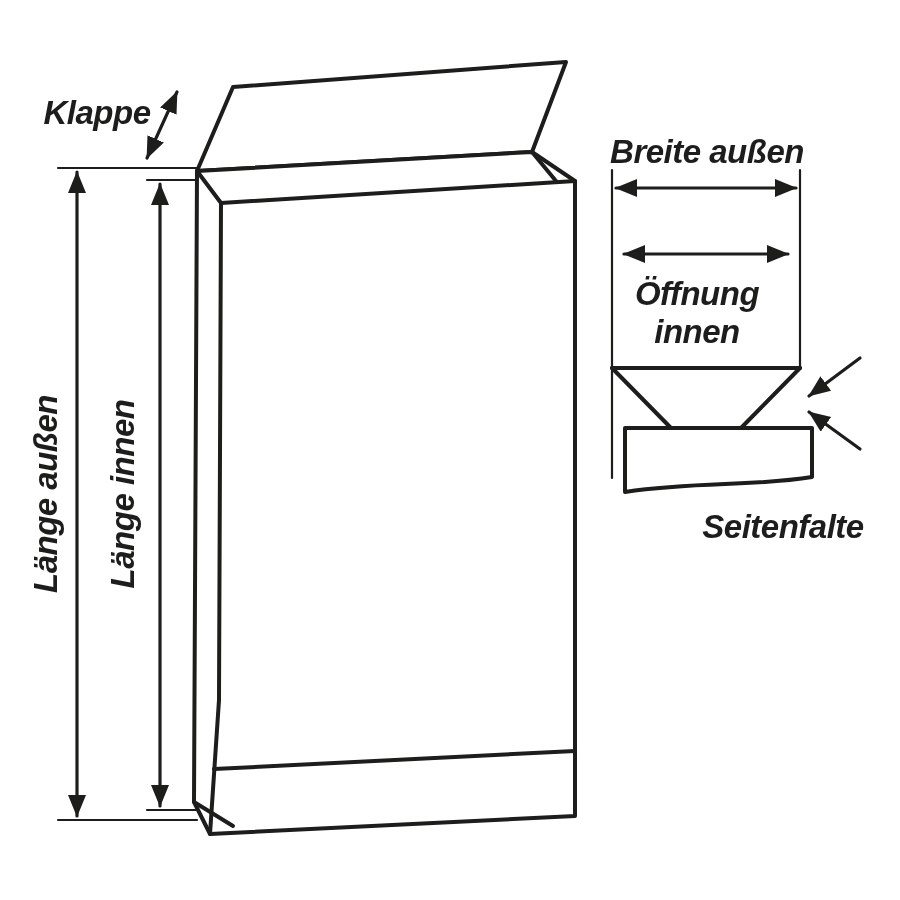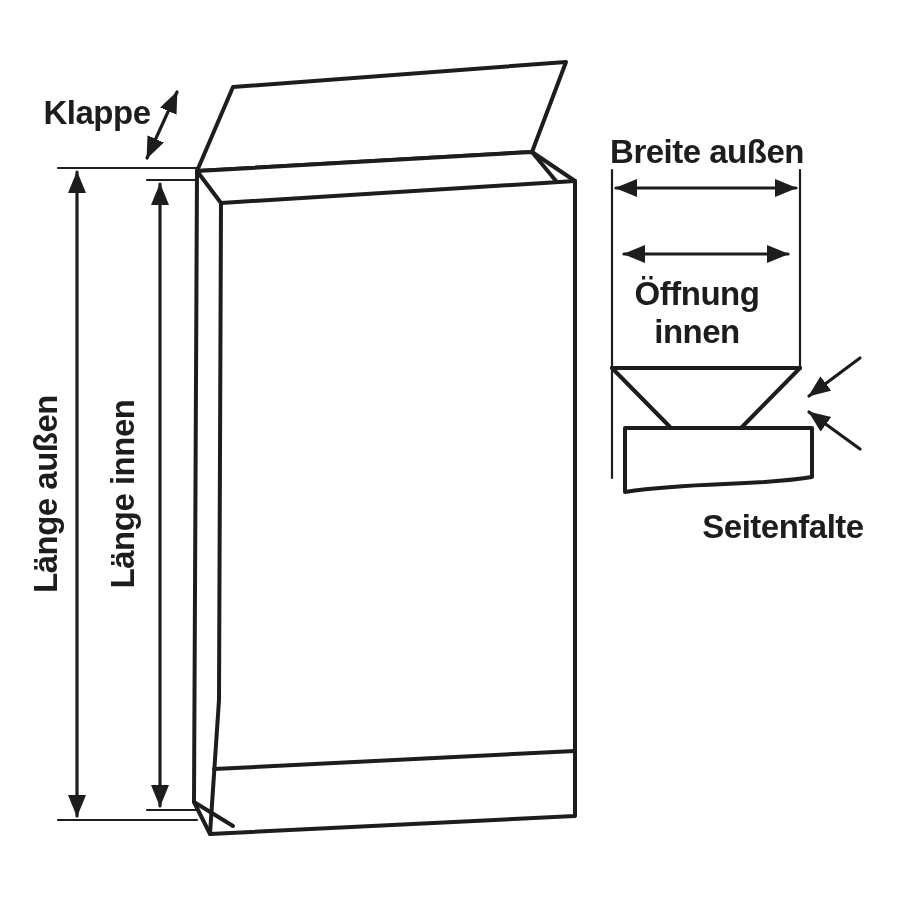--- a/index.html
+++ b/index.html
@@ -1,20 +1,20 @@
 <!DOCTYPE html>
 <html><head>
 <meta charset="utf-8">
 <title>Diagram</title>
 <style>
   html,body{
     margin:0;padding:0;background:#ffffff;
     width:900px;height:900px;overflow:hidden;
   }
-  .canvas{position:relative;width:900px;height:900px;background:#ffffff;}
+  .canvas{position:relative;width:900px;height:900px;background:#ffffff;font-style:italic;}
   svg text{
     font-family:"Liberation Sans","DejaVu Sans",sans-serif;
     font-weight:700;
     font-size:33px;
     fill:#1d1d1b;
     letter-spacing:-0.5px;
   }
   .ln{stroke:#1d1d1b;fill:none;stroke-linejoin:round;stroke-linecap:round;}
   .w4{stroke-width:4;}
   .w3{stroke-width:3.2;}

